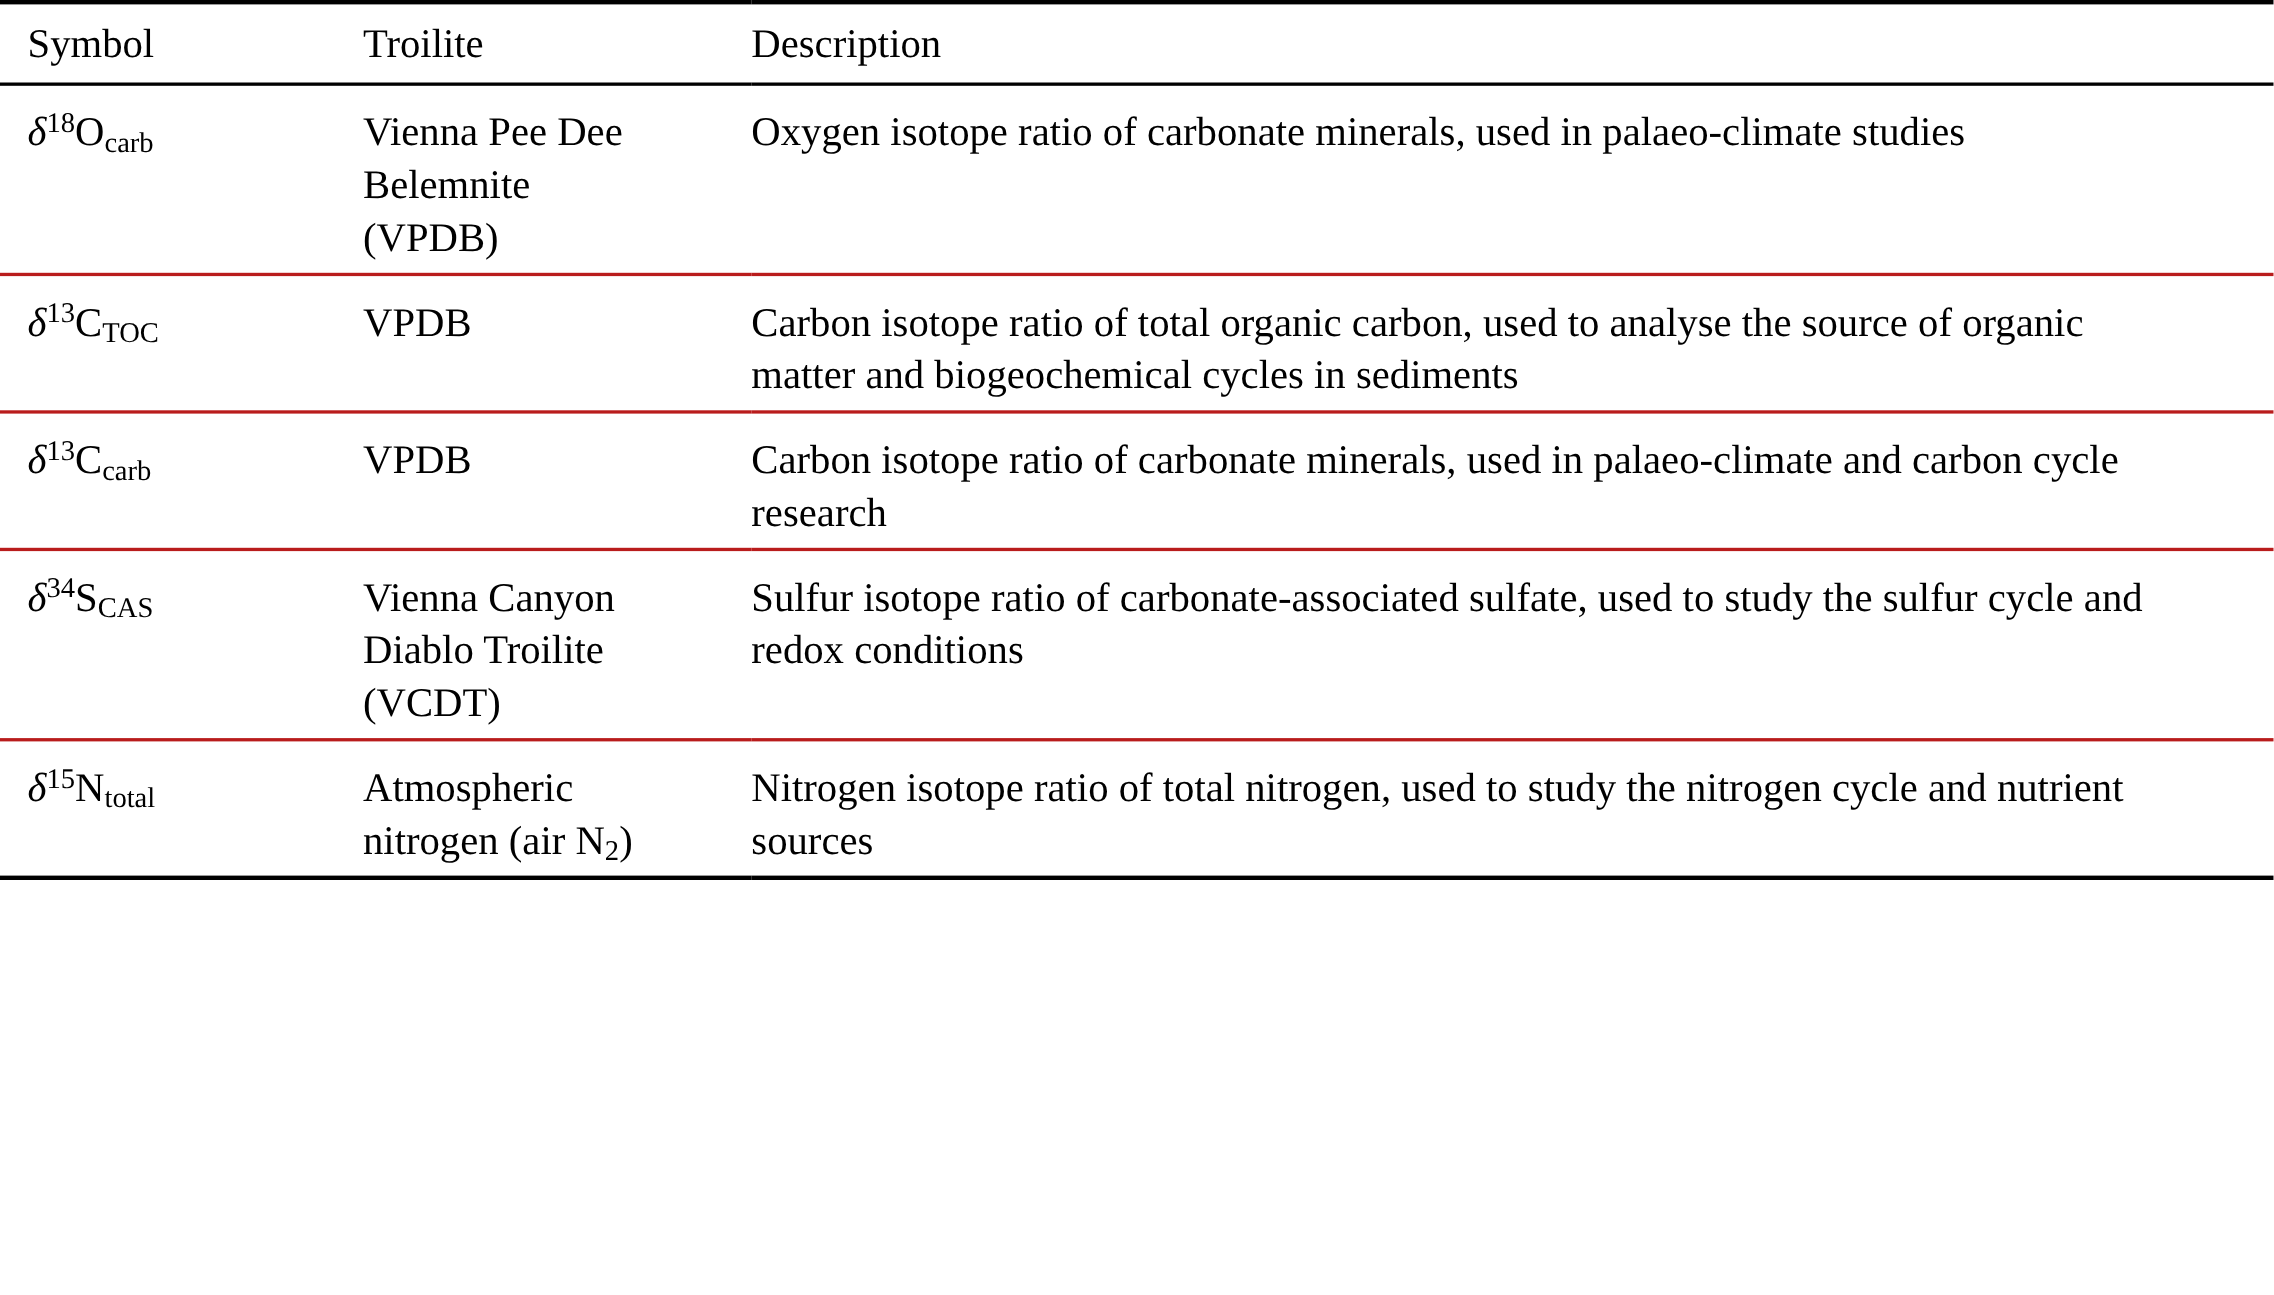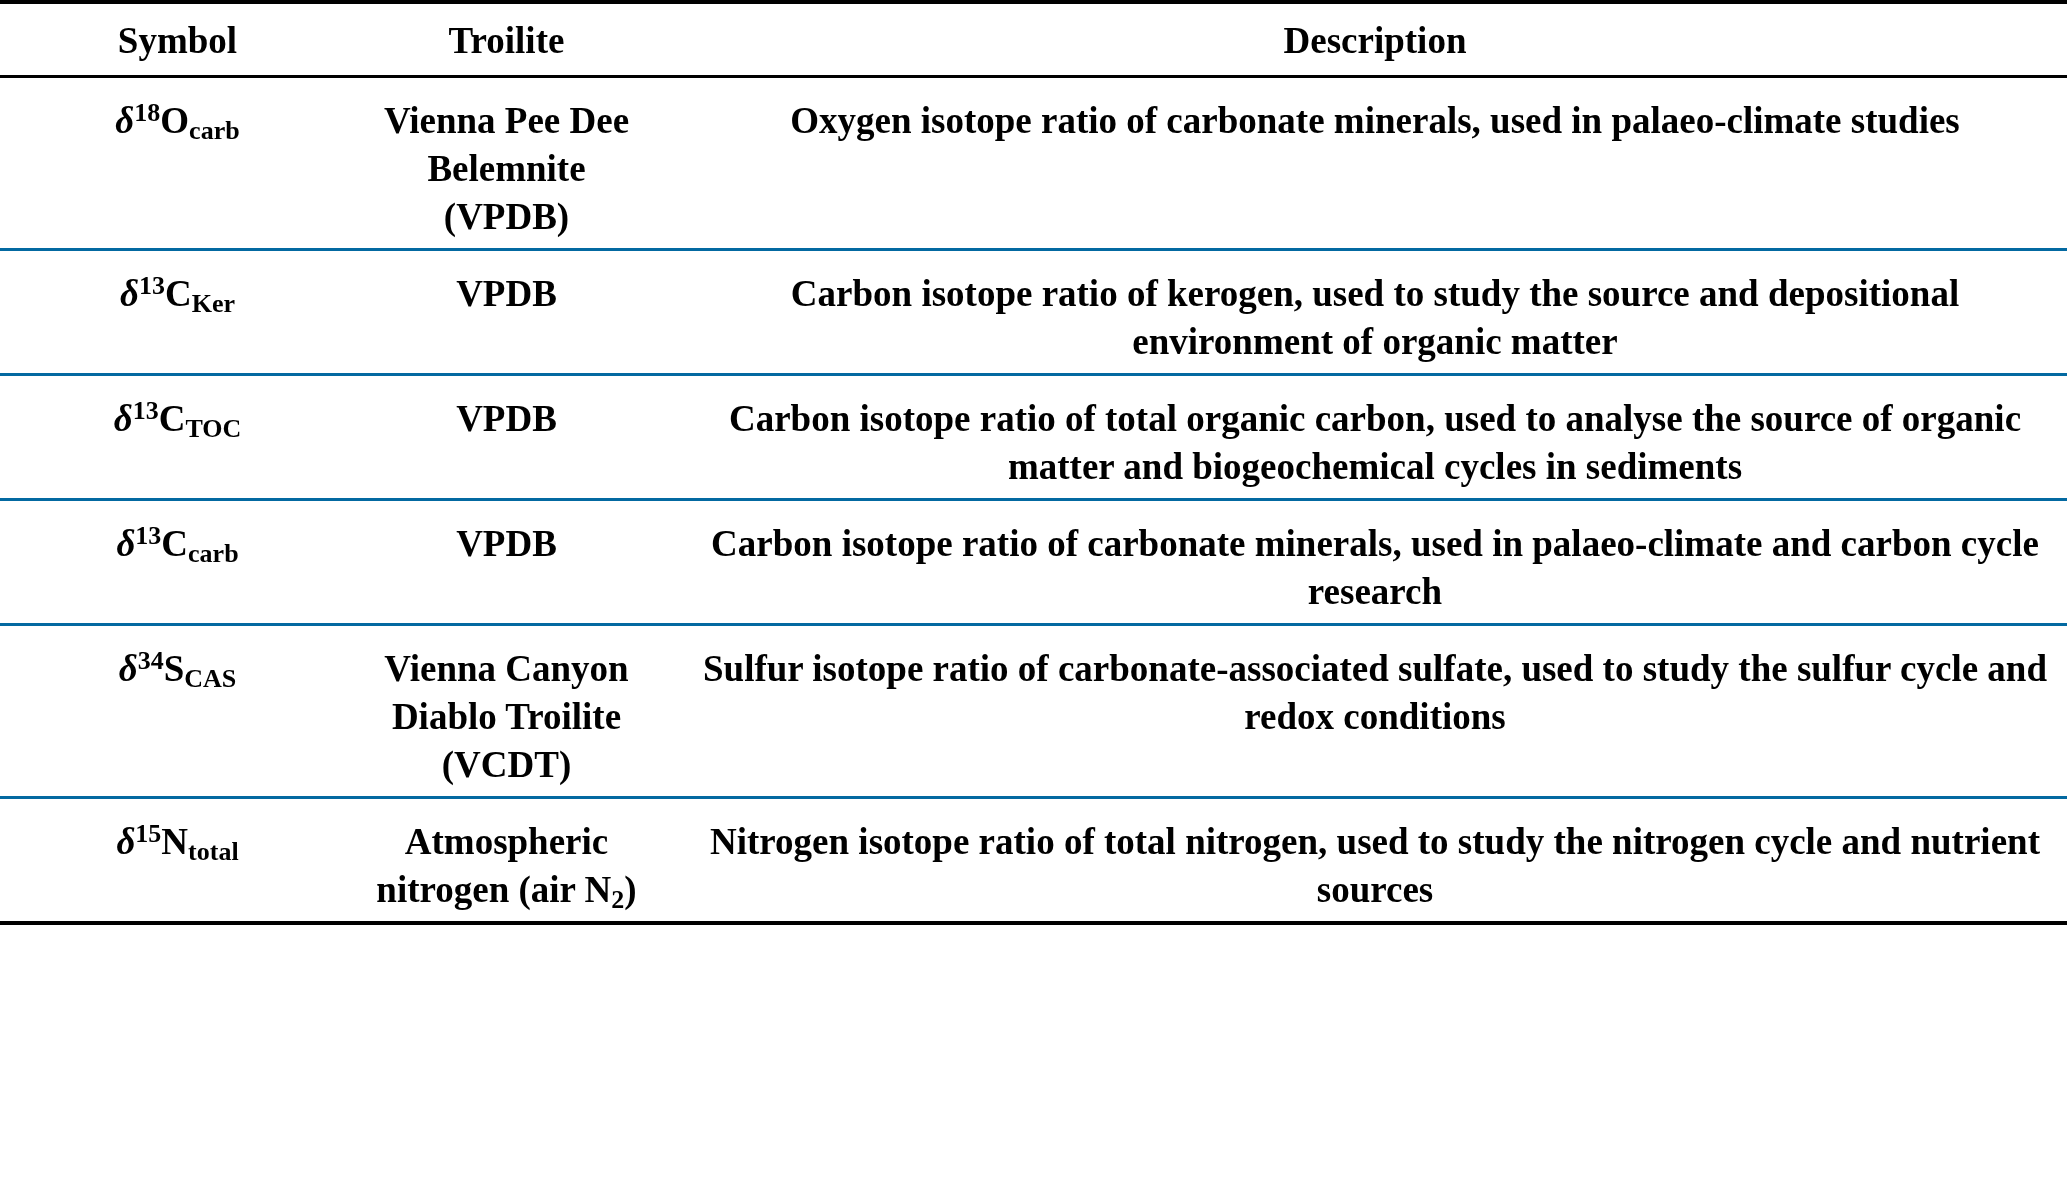--- a/index.html
+++ b/index.html
@@ -16,30 +16,30 @@
     border-top: 4px solid #000;
     border-bottom: 4px solid #000;
     font-size: 37px;
     line-height: 48px;
   }
   col.c1 { width: 330px; }
   col.c2 { width: 353px; }
   col.c3 { width: 1384px; }
   th, td {
     vertical-align: top;
-    text-align: center;
-    font-weight: bold;
+    text-align: left;
+    font-weight: normal;
     padding: 19px 0 7px 0;
     white-space: pre-line; 
   }
   thead th {
     padding: 13px 0 10px 0;
     border-bottom: 3px solid #000;
   }
-  tbody tr:not(:last-child) td { border-bottom: 3px solid #0369a1; }
+  tbody tr:not(:last-child) td { border-bottom: 3px solid #b91c1c; }
   .cell-symbol, th.h-symbol { padding-left: 25px; }
   .cell-description { }
   .delta { font-style: italic; }
   sup.mass {
     font-size: 26px; line-height: 0;
     vertical-align: baseline; position: relative; top: -0.45em;
   }
   sub.ssub {
     font-size: 26px; line-height: 0;
     vertical-align: baseline; position: relative; top: 0.22em;
@@ -63,26 +63,20 @@
   </thead>
   <tbody>
     <tr>
       <td class="cell-symbol"><span class="delta">δ</span><sup class="mass">18</sup><span>O</span><sub class="ssub">carb</sub></td>
       <td class="cell-standard"><span>Vienna Pee Dee
 Belemnite
 (VPDB)</span><sub class="ssub"></sub><span></span></td>
       <td class="cell-description">Oxygen isotope ratio of carbonate minerals, used in palaeo-climate studies</td>
     </tr>
     <tr>
-      <td class="cell-symbol"><span class="delta">δ</span><sup class="mass">13</sup><span>C</span><sub class="ssub">Ker</sub></td>
-      <td class="cell-standard"><span>VPDB</span><sub class="ssub"></sub><span></span></td>
-      <td class="cell-description">Carbon isotope ratio of kerogen, used to study the source and depositional
-environment of organic matter</td>
-    </tr>
-    <tr>
       <td class="cell-symbol"><span class="delta">δ</span><sup class="mass">13</sup><span>C</span><sub class="ssub">TOC</sub></td>
       <td class="cell-standard"><span>VPDB</span><sub class="ssub"></sub><span></span></td>
       <td class="cell-description">Carbon isotope ratio of total organic carbon, used to analyse the source of organic
 matter and biogeochemical cycles in sediments</td>
     </tr>
     <tr>
       <td class="cell-symbol"><span class="delta">δ</span><sup class="mass">13</sup><span>C</span><sub class="ssub">carb</sub></td>
       <td class="cell-standard"><span>VPDB</span><sub class="ssub"></sub><span></span></td>
       <td class="cell-description">Carbon isotope ratio of carbonate minerals, used in palaeo-climate and carbon cycle
 research</td>

